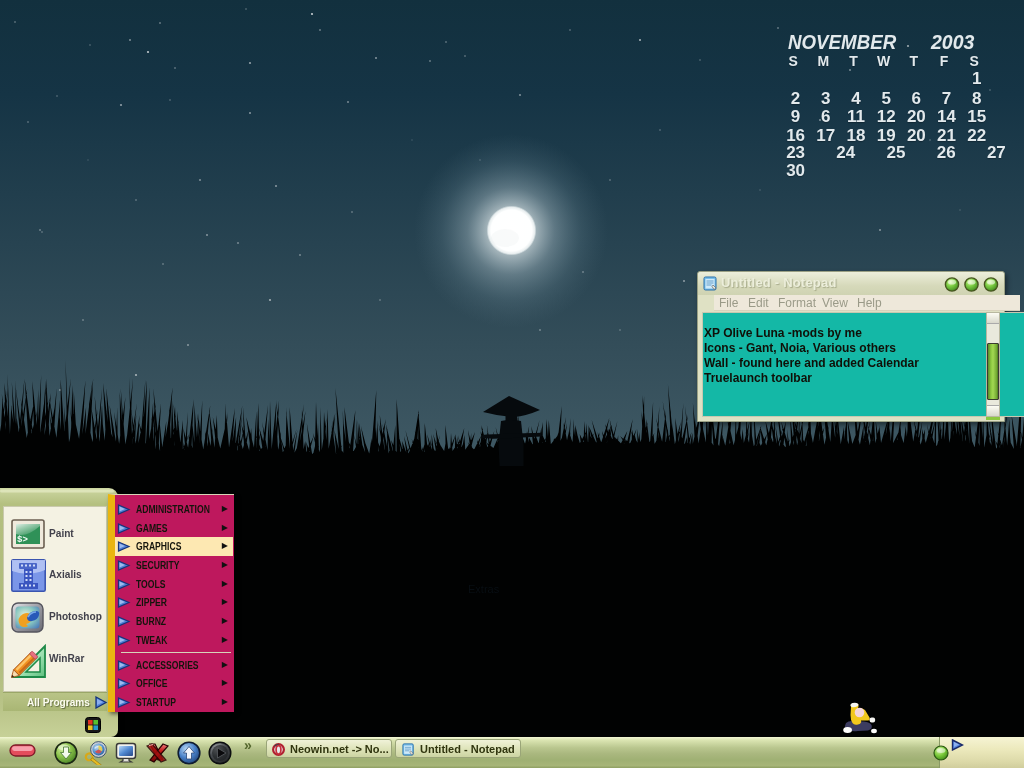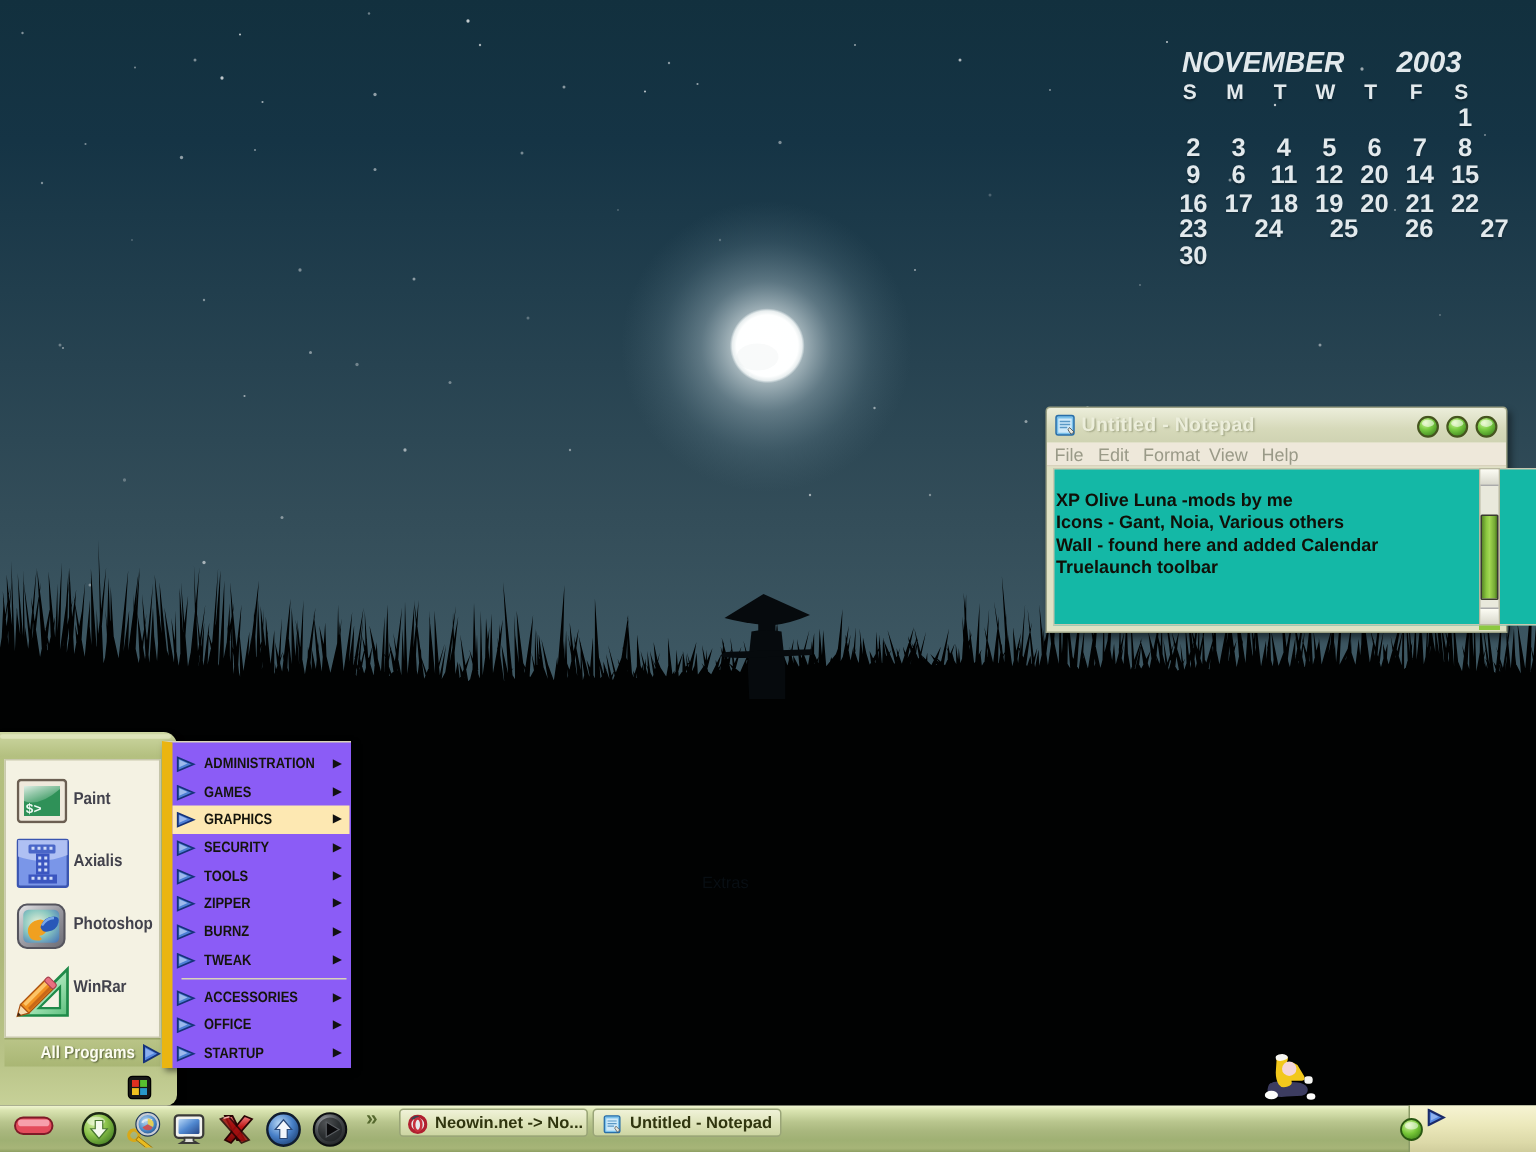--- a/index.html
+++ b/index.html
@@ -217,21 +217,21 @@
         <circle cx="8" cy="7.5" r="6.6" fill="url(#orbg)" stroke="#46551f" stroke-width="1.4"></circle>
         <circle cx="27.5" cy="7.5" r="6.6" fill="url(#orbg)" stroke="#46551f" stroke-width="1.4"></circle>
         <circle cx="47" cy="7.5" r="6.6" fill="url(#orbg)" stroke="#46551f" stroke-width="1.4"></circle>
         <ellipse cx="8" cy="5.2" rx="4" ry="2.4" fill="#ffffff" opacity="0.55"></ellipse>
         <ellipse cx="27.5" cy="5.2" rx="4" ry="2.4" fill="#ffffff" opacity="0.55"></ellipse>
         <ellipse cx="47" cy="5.2" rx="4" ry="2.4" fill="#ffffff" opacity="0.55"></ellipse>
       </g>
     </svg>
   </div>
 
-  <div class="abs" style="left:0;top:23px;width:306px;height:16px;background:#eee8da;
+  <div class="abs" style="left:16px;top:23px;width:306px;height:16px;background:#eee8da;
        border-bottom:1px solid #d8d2bc;font-size:12px;color:#9a9a88;padding-left:20px;">
     <span style="position:absolute;left:5px;top:1px;">File</span>
     <span style="position:absolute;left:34px;top:1px;">Edit</span>
     <span style="position:absolute;left:64px;top:1px;">Format</span>
     <span style="position:absolute;left:108px;top:1px;">View</span>
     <span style="position:absolute;left:143px;top:1px;text-align:right;">Help</span>
   </div>
 
   <div class="abs" style="left:4px;top:40px;width:330px;height:105px;background:#14b8a6;
        border:1px solid #c8c8b0;border-right:none;">
@@ -355,21 +355,21 @@
     <rect x="3" y="3" width="4.6" height="4.6" fill="#e03020"></rect>
     <rect x="8.4" y="3" width="4.6" height="4.6" fill="#58c030"></rect>
     <rect x="3" y="8.4" width="4.6" height="4.6" fill="#f0c020"></rect>
     <rect x="8.4" y="8.4" width="4.6" height="4.6" fill="#2898c8"></rect>
   </svg>
 </div>
 
 <div class="abs" style="left:468px;top:583px;color:#080e13;font-size:11px;">Extras</div>
 
 <div class="abs" id="submenu" style="left:108px;top:494px;width:126px;height:218px;
-     background:#8b5cf6;border-left:7px solid #eab511;border-top:1px solid #d8d4b8;
+     background:#be185d;border-left:7px solid #eab511;border-top:1px solid #d8d4b8;
      box-shadow:2px 2px 4px rgba(0,0,0,0.5);">
   <div class="smrow" style="top:5px;">
         <svg viewBox="0 0 14 11">
           <path d="M1.5,1 L12,5.5 L1.5,10 Z" fill="#4d7fd6" stroke="#16337a" stroke-width="1.2"></path>
           <path d="M2.5,2.5 L8,5 L2.5,7.5 Z" fill="#a6c0ee" opacity="0.9"></path>
         </svg>
         <b>ADMINISTRATION</b>
         <i>▶</i>
       </div>
   <div class="smrow" style="top:23.6px;">

